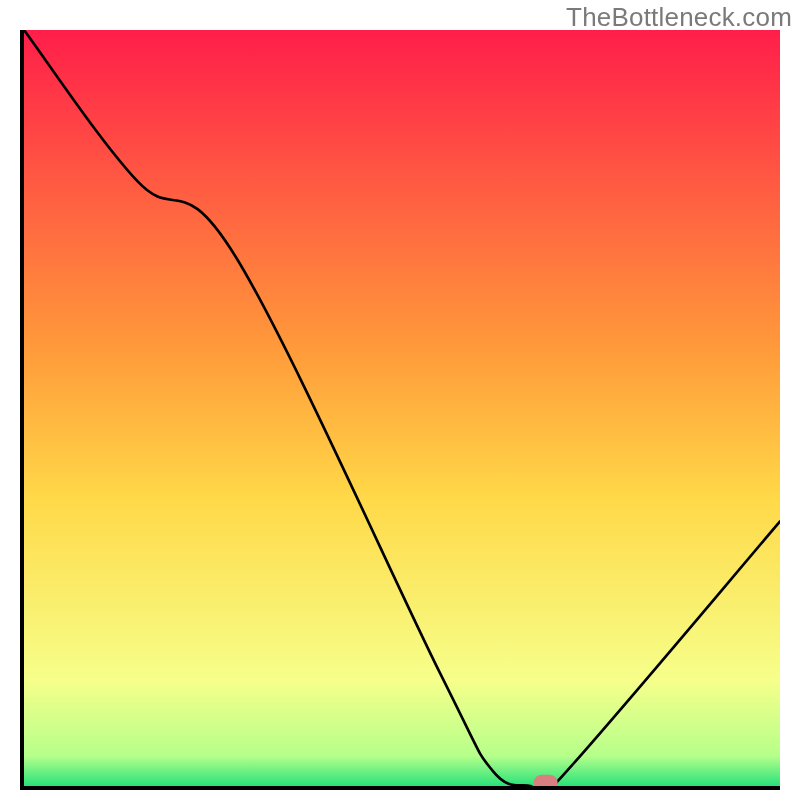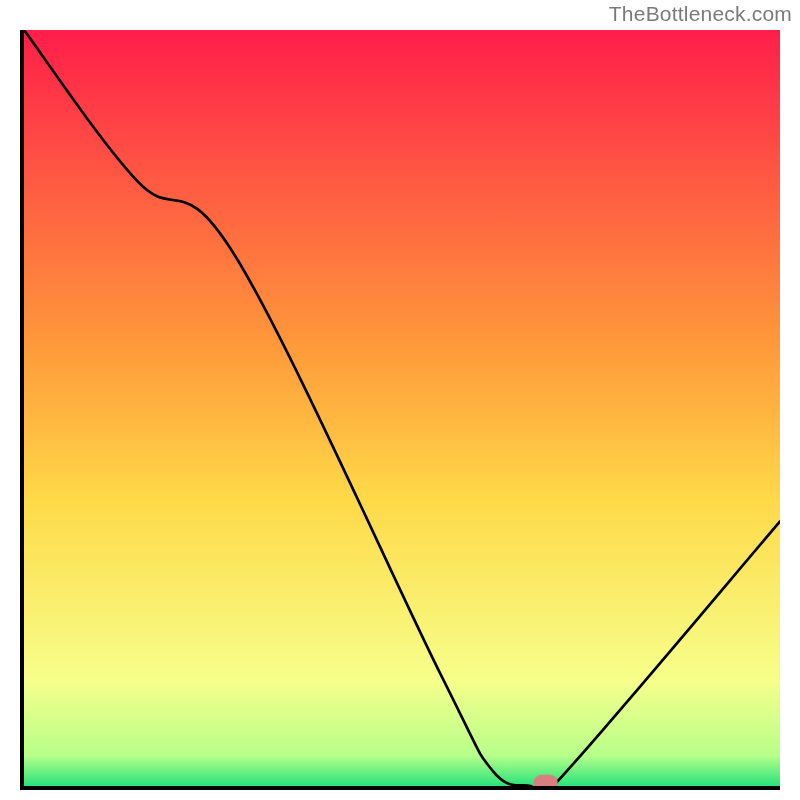--- a/index.html
+++ b/index.html
@@ -13,21 +13,21 @@
   }
   .stage {
     position: relative;
     width: 800px;
     height: 800px;
   }
   .watermark {
     position: absolute;
     top: 2px;
     right: 8px;
-    font-size: 21px;
+    font-size: 26px;
     font-weight: 500;
     color: #7a7a7a;
     letter-spacing: 0.2px;
     z-index: 10;
   }
   .plot {
     position: absolute;
     left: 20px;
     top: 30px;
     width: 760px;

